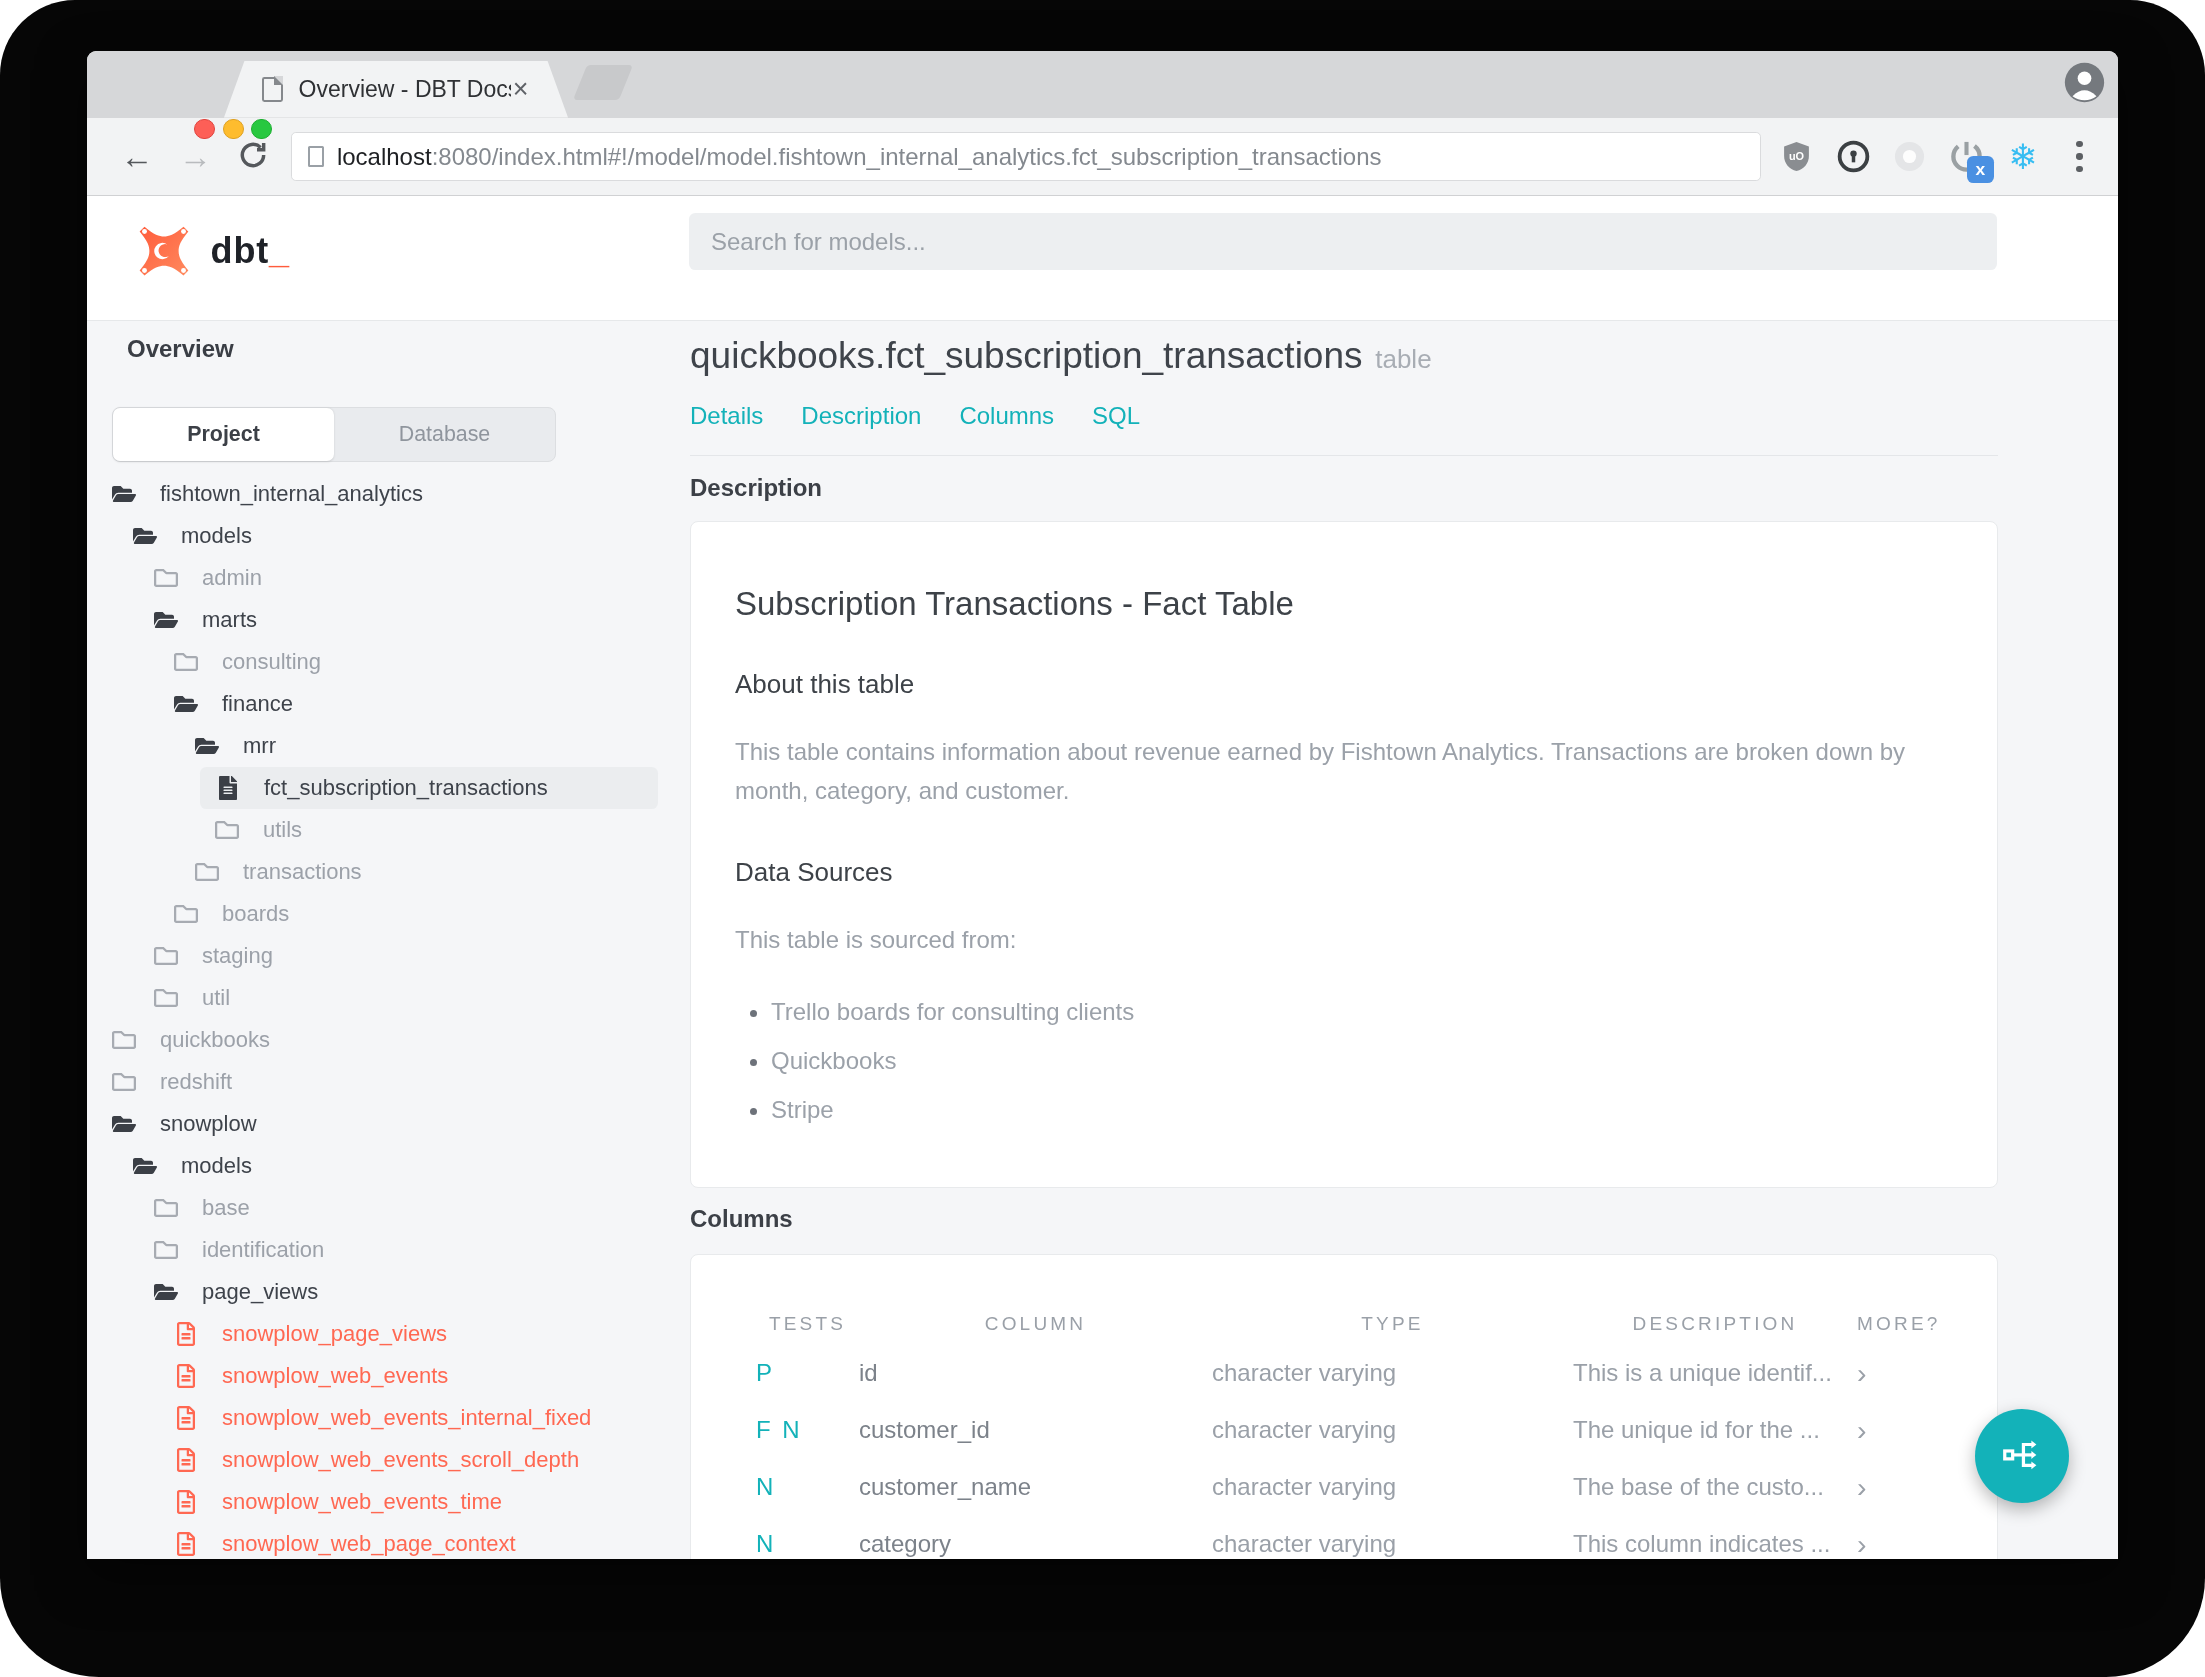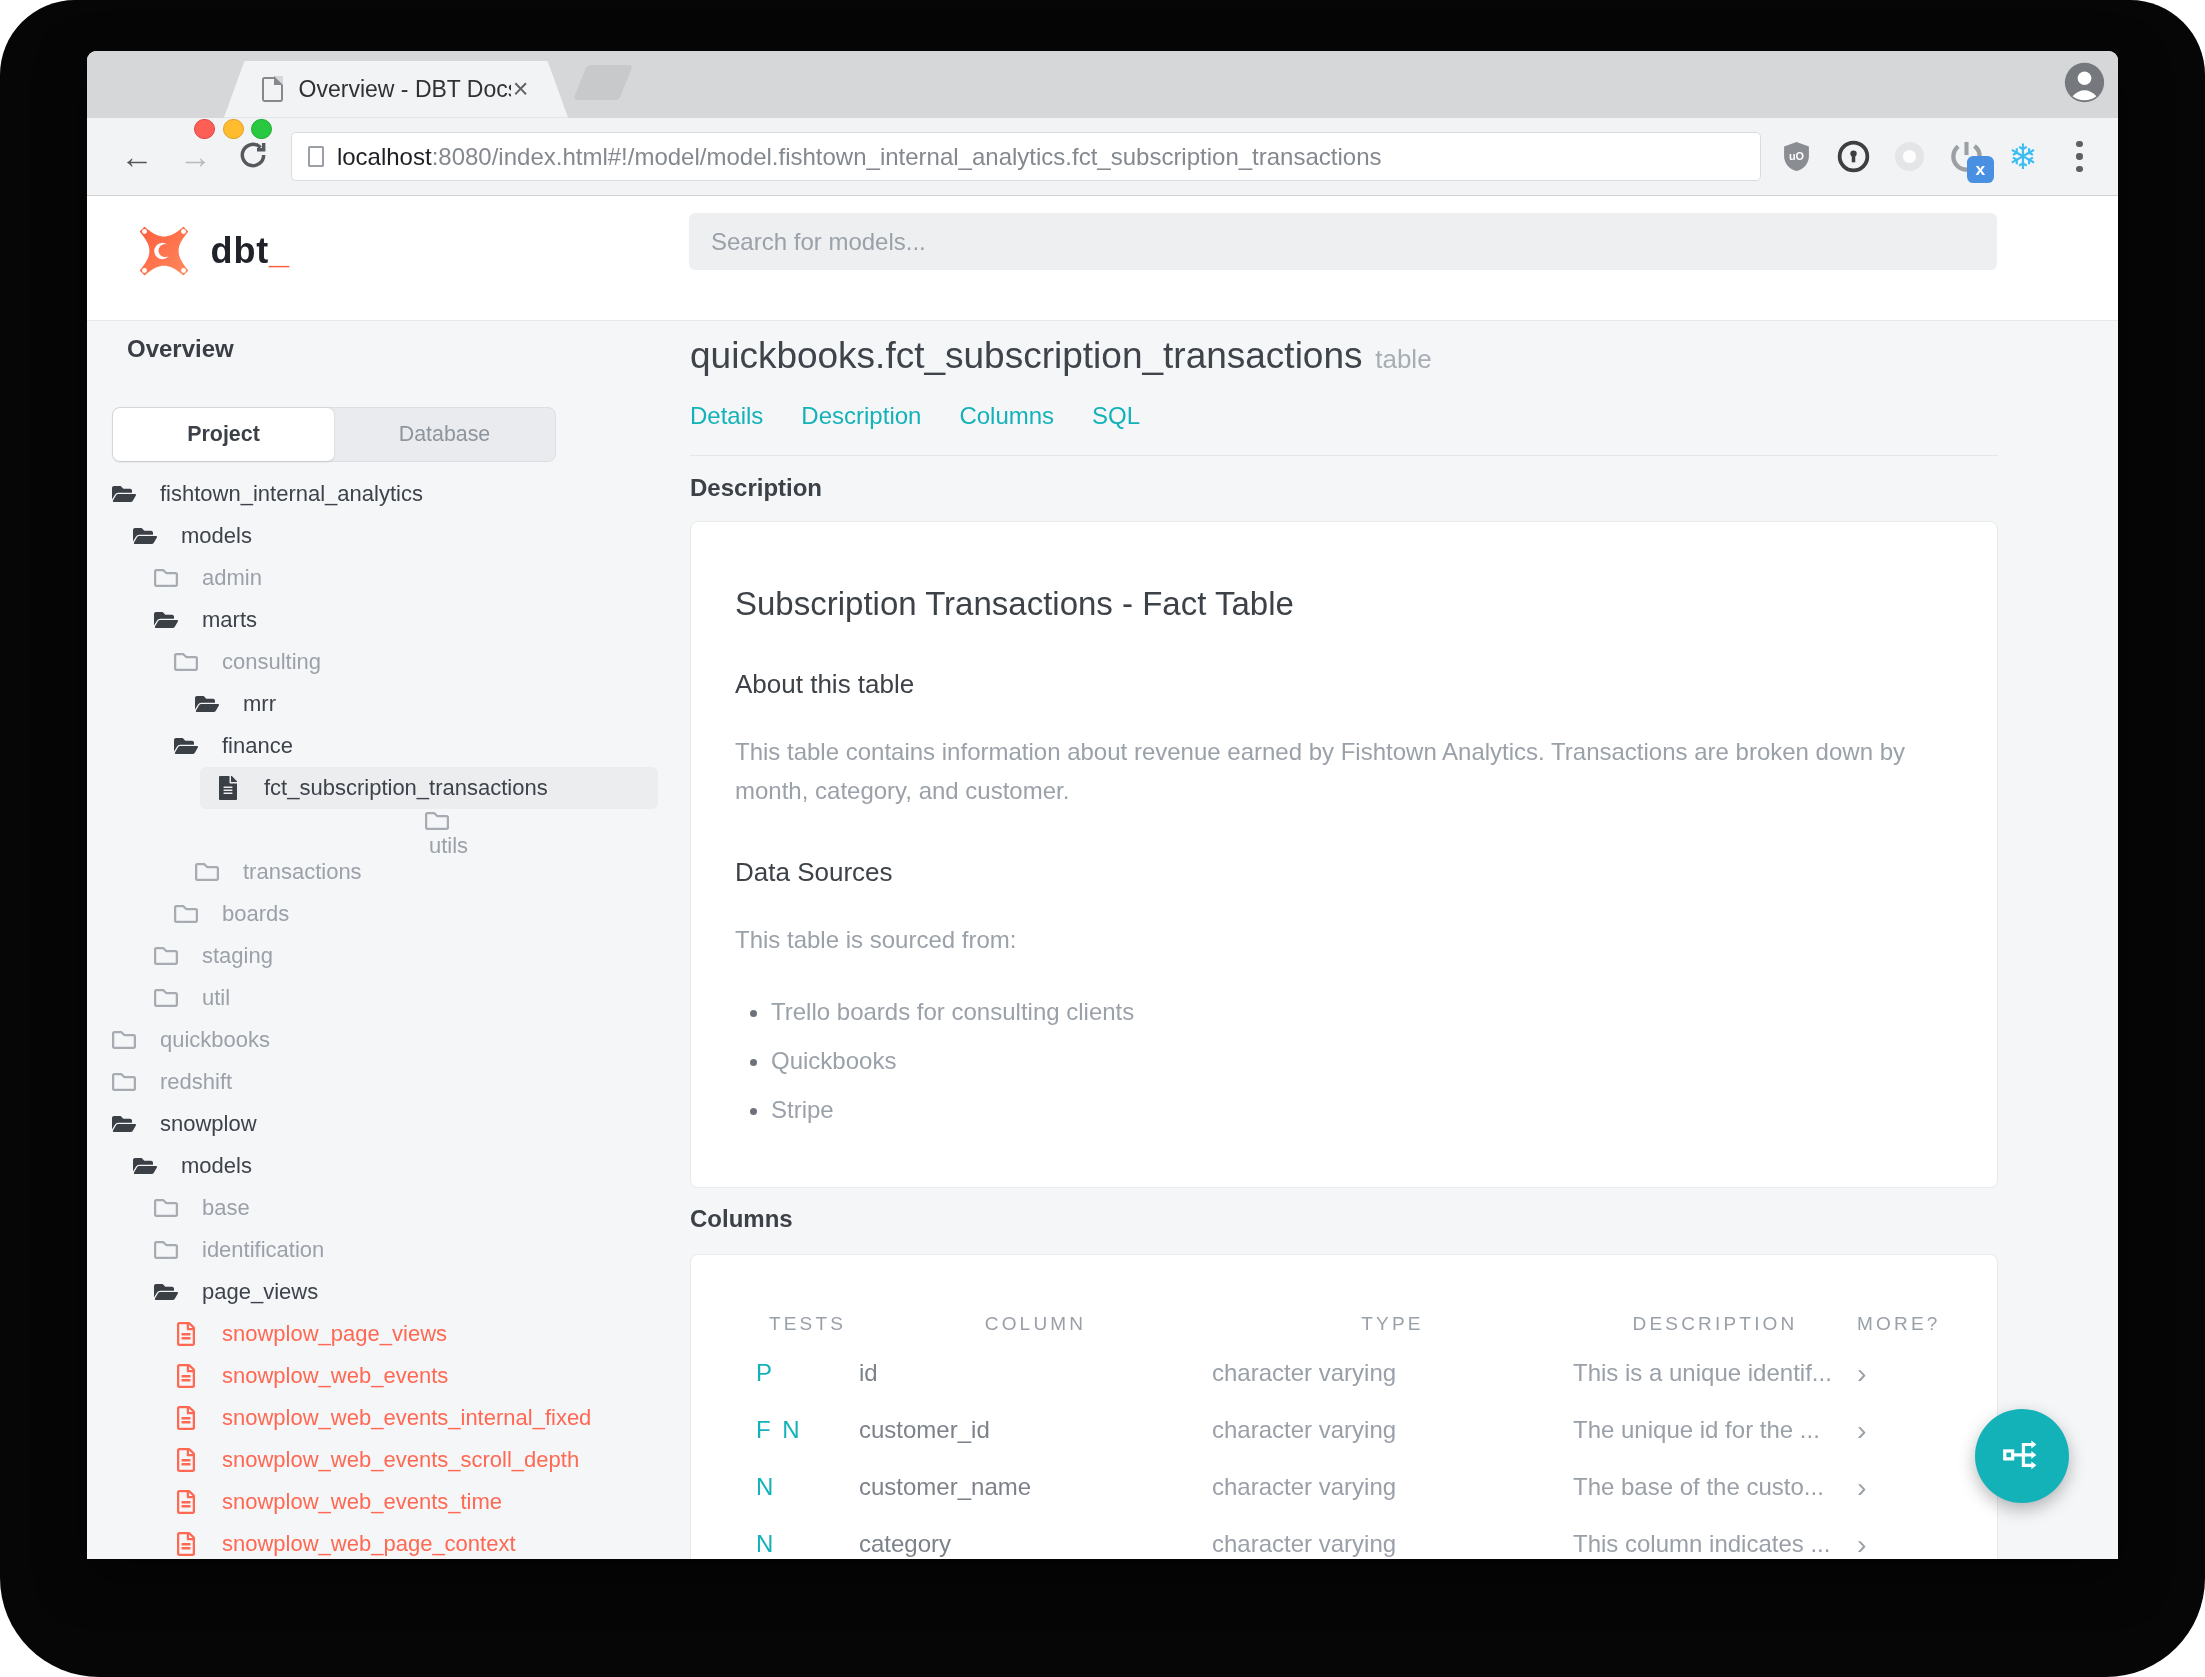--- a/index.html
+++ b/index.html
@@ -238,45 +238,45 @@
     <span class="tlabel">marts</span>
   </div>
             <div class="trow muted" style="padding-left: 87px;">
     <span class="ticon">
                 <svg viewBox="0 0 512 512">
                   <path fill="#a7abb2" d="M464 128H272l-54.6-54.6c-6-6-14.1-9.4-22.6-9.4H48C21.5 64 0 85.5 0 112v288c0 26.5 21.5 48 48 48h416c26.5 0 48-21.5 48-48V176c0-26.5-21.5-48-48-48zm0 272H48V112h140.1l54.6 54.6c6 6 14.1 9.4 22.6 9.4H464v224z"></path>
                 </svg>
               </span>
     <span class="tlabel">consulting</span>
   </div>
+            <div class="trow" style="padding-left: 87px;">
+    <span class="ticon">
+                <svg viewBox="0 0 576 512">
+                  <path fill="#3b3f46" d="M572.7 292.1 500.3 416.2A64 64 0 0 1 445 448H45c-18.5 0-30.1-20.1-20.7-36.1l72.4-124.2A64 64 0 0 1 152 256h400c18.5 0 30 20.1 20.7 36.1zM152 224h328v-48c0-26.5-21.5-48-48-48H272l-64-64H48C21.5 64 0 85.5 0 112v278l69.1-118.4C86.2 242.3 118.2 224 152 224z"></path>
+                </svg>
+              </span>
+    <span class="tlabel">finance</span>
+  </div>
             <div class="trow" style="padding-left: 108px;">
     <span class="ticon">
                 <svg viewBox="0 0 576 512">
                   <path fill="#3b3f46" d="M572.7 292.1 500.3 416.2A64 64 0 0 1 445 448H45c-18.5 0-30.1-20.1-20.7-36.1l72.4-124.2A64 64 0 0 1 152 256h400c18.5 0 30 20.1 20.7 36.1zM152 224h328v-48c0-26.5-21.5-48-48-48H272l-64-64H48C21.5 64 0 85.5 0 112v278l69.1-118.4C86.2 242.3 118.2 224 152 224z"></path>
                 </svg>
               </span>
     <span class="tlabel">mrr</span>
   </div>
-            <div class="trow" style="padding-left: 87px;">
-    <span class="ticon">
-                <svg viewBox="0 0 576 512">
-                  <path fill="#3b3f46" d="M572.7 292.1 500.3 416.2A64 64 0 0 1 445 448H45c-18.5 0-30.1-20.1-20.7-36.1l72.4-124.2A64 64 0 0 1 152 256h400c18.5 0 30 20.1 20.7 36.1zM152 224h328v-48c0-26.5-21.5-48-48-48H272l-64-64H48C21.5 64 0 85.5 0 112v278l69.1-118.4C86.2 242.3 118.2 224 152 224z"></path>
-                </svg>
-              </span>
-    <span class="tlabel">finance</span>
-  </div>
             <div class="trow selected" style="margin-left: 113px; padding-left: 16px;">
     <span class="ticon">
                 <svg viewBox="0 0 384 512">
                   <path fill="#3b3f46" d="M224 136V0H24C10.7 0 0 10.7 0 24v464c0 13.3 10.7 24 24 24h336c13.3 0 24-10.7 24-24V160H248c-13.2 0-24-10.8-24-24zm64 236c0 6.6-5.4 12-12 12H108c-6.6 0-12-5.4-12-12v-8c0-6.6 5.4-12 12-12h168c6.6 0 12 5.4 12 12v8zm0-64c0 6.6-5.4 12-12 12H108c-6.6 0-12-5.4-12-12v-8c0-6.6 5.4-12 12-12h168c6.6 0 12 5.4 12 12v8zm0-72v8c0 6.6-5.4 12-12 12H108c-6.6 0-12-5.4-12-12v-8c0-6.6 5.4-12 12-12h168c6.6 0 12 5.4 12 12zm96-114.1v6.1H256V0h6.1c6.4 0 12.5 2.5 17 7l97.9 98c4.5 4.5 7 10.6 7 16.9z"></path>
                 </svg>
               </span>
     <span class="tlabel">fct_subscription_transactions</span>
   </div>
-            <div class="trow muted" style="padding-left: 128px; flex-direction: column;">
+            <div class="trow muted" style="padding-left: 128px;">
     <span class="ticon">
                 <svg viewBox="0 0 512 512">
                   <path fill="#a7abb2" d="M464 128H272l-54.6-54.6c-6-6-14.1-9.4-22.6-9.4H48C21.5 64 0 85.5 0 112v288c0 26.5 21.5 48 48 48h416c26.5 0 48-21.5 48-48V176c0-26.5-21.5-48-48-48zm0 272H48V112h140.1l54.6 54.6c6 6 14.1 9.4 22.6 9.4H464v224z"></path>
                 </svg>
               </span>
     <span class="tlabel">utils</span>
   </div>
             <div class="trow muted" style="padding-left: 108px;">
     <span class="ticon">
                 <svg viewBox="0 0 512 512">

